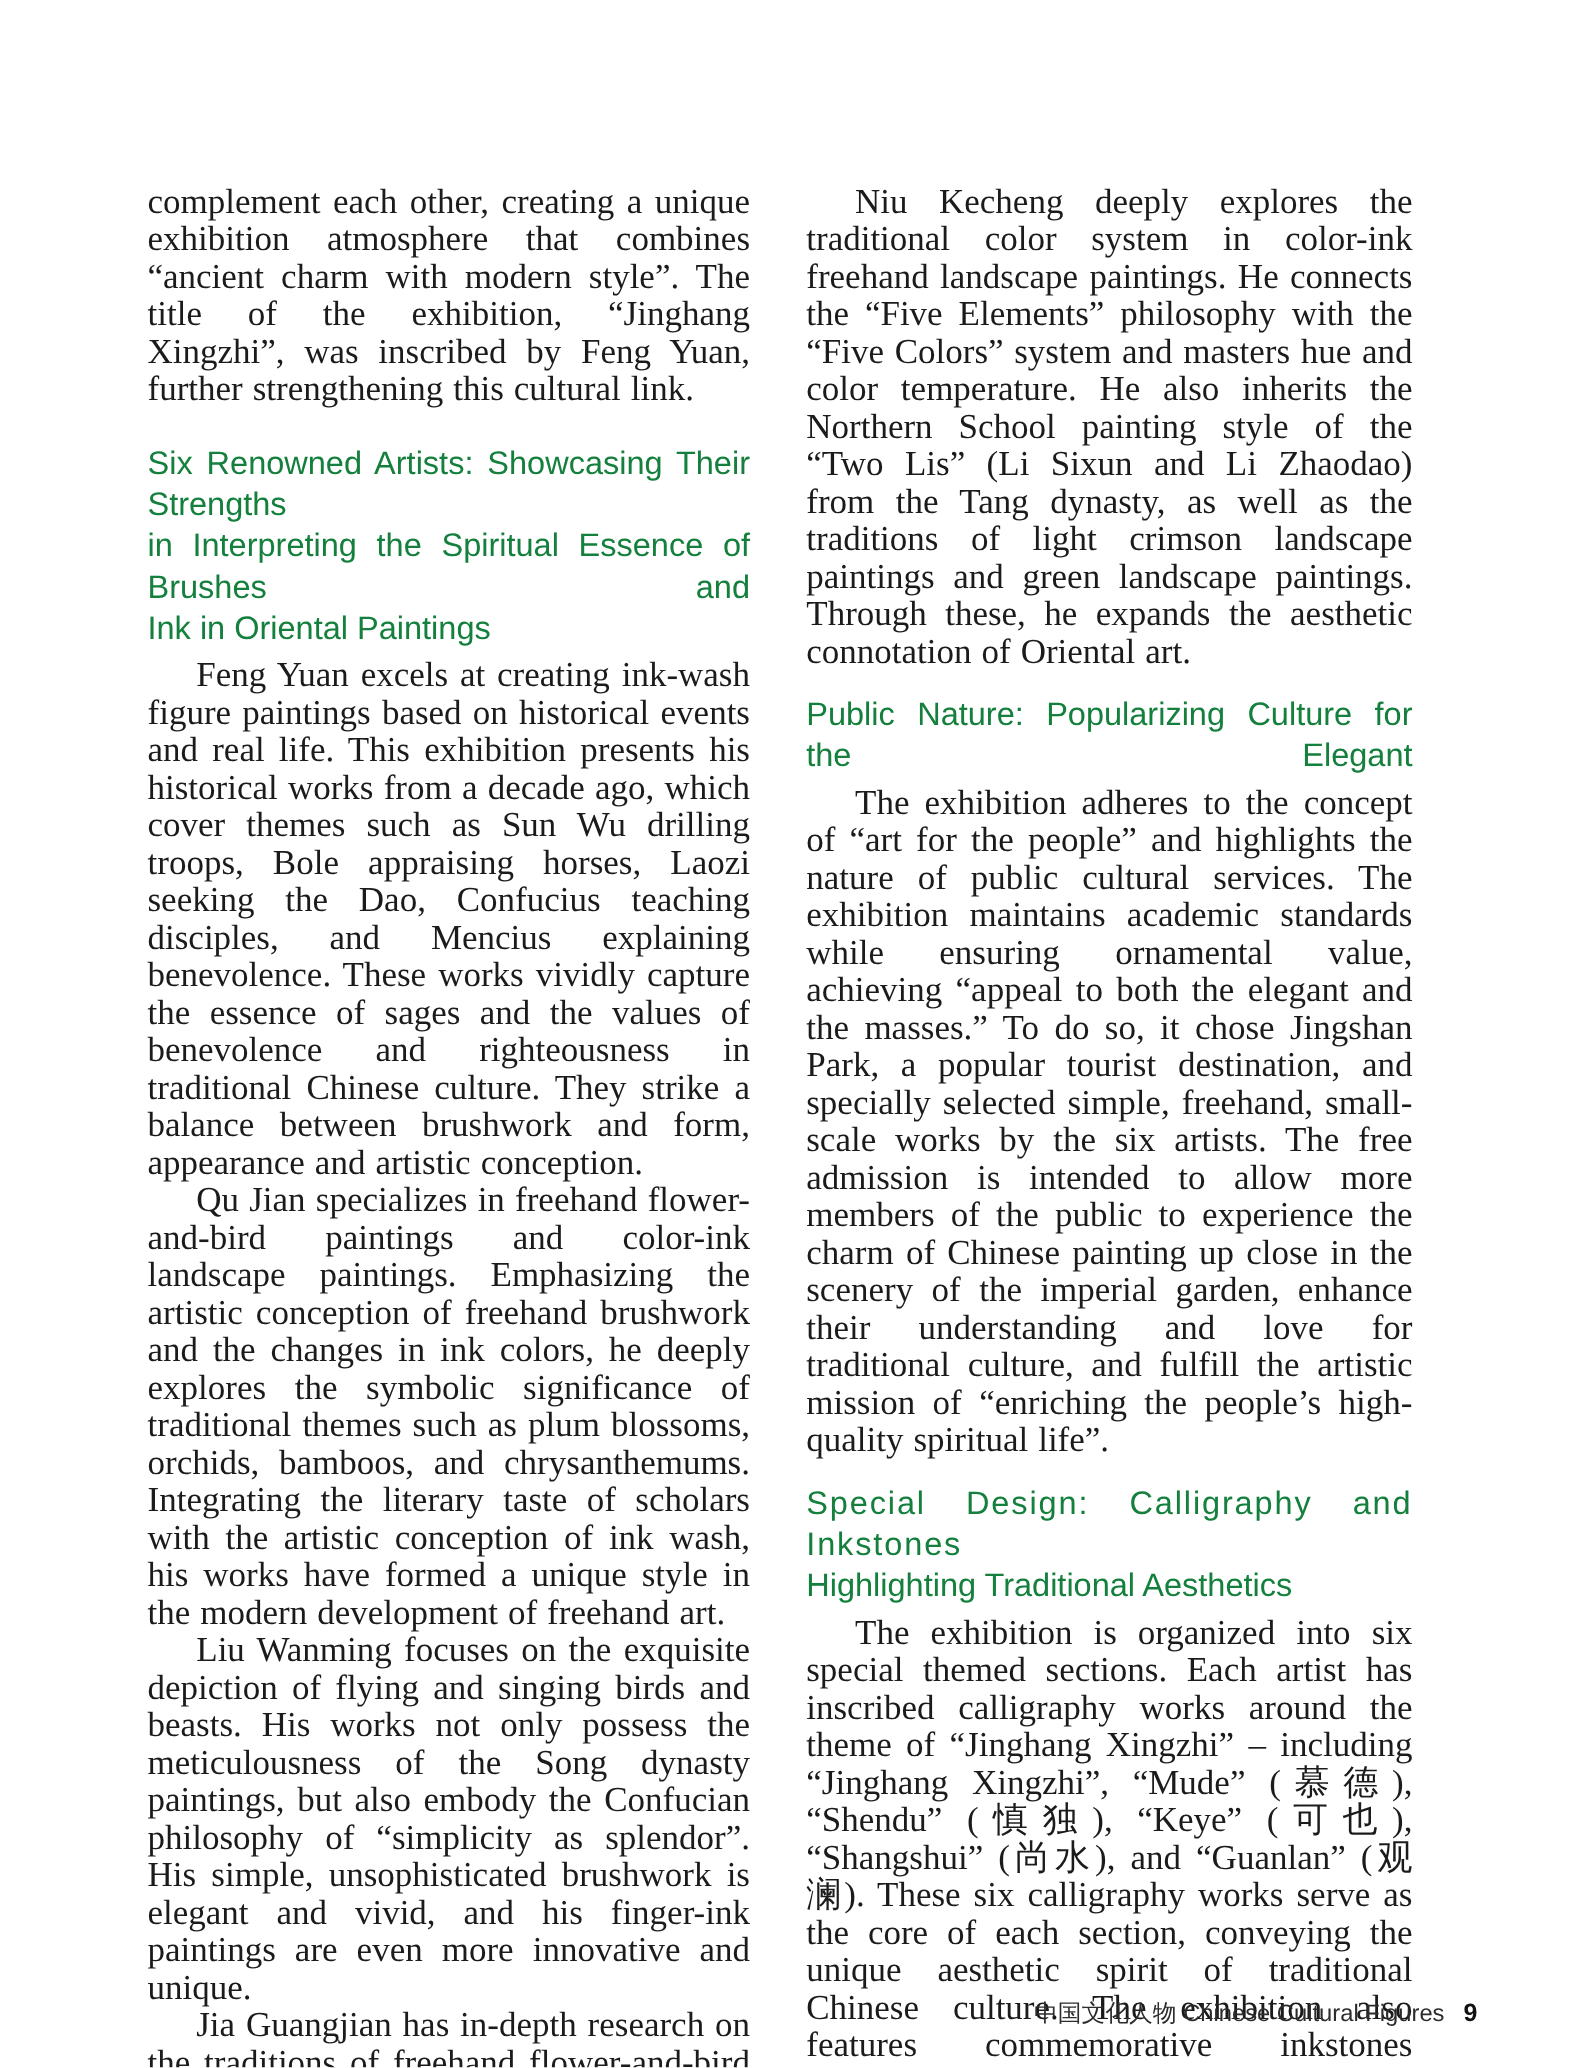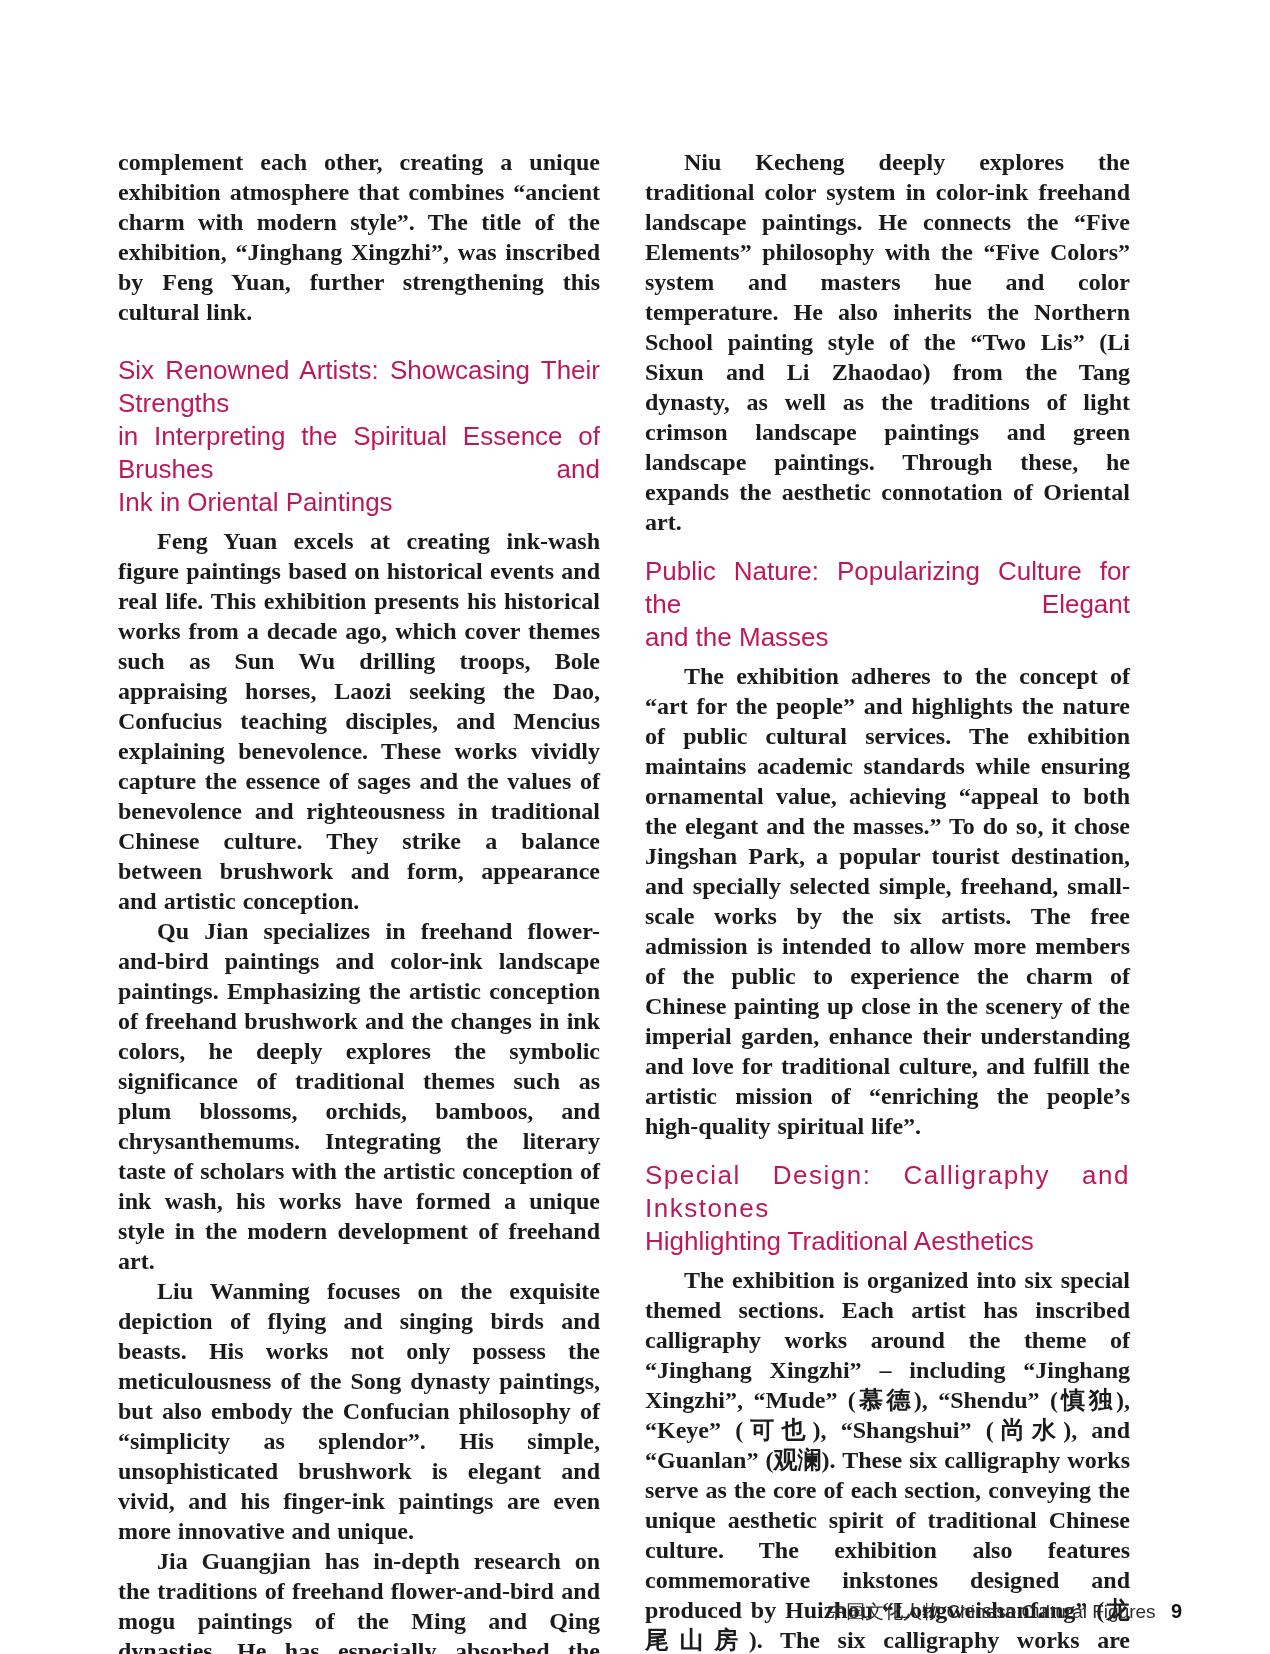--- a/index.html
+++ b/index.html
@@ -11,37 +11,36 @@
     overflow: hidden;
     font-family: "Liberation Serif", "DejaVu Serif", serif;
     color: #1b1b1b;
   }
   .column { position: absolute; top: 147px; }
   #left-column  { left: 118px; width: 482px; }
   #right-column { left: 645px; width: 485px; }
 
   p.body-p {
     margin: 0;
-    font-size: 24px;
+    font-size: 28px;
     line-height: 30px;
     text-align: justify;
     text-indent: 39px;
     color: #1b1b1b;
     word-spacing: 1px;
-    font-weight: bold;
   }
   p.body-p.no-indent { text-indent: 0; }
 
   .heading {
     margin: 18px 0 7px 0;
     font-family: "Liberation Sans", sans-serif;
     font-weight: 400;
     font-size: 26px;
     line-height: 33px;
-    color: #be185d;
+    color: #15803d;
   }
   .heading .h-line { white-space: nowrap; }
   .heading .h-line.fill {
     text-align: justify;
     text-align-last: justify;
     white-space: normal;
     word-spacing: 2px;
   }
   .heading .h-line.tracked { letter-spacing: 1.5px; }
   .heading.first { margin-top: 27px; }
@@ -82,21 +81,20 @@
     <p class="body-p">Liu Wanming focuses on the exquisite depiction of flying and singing birds and beasts. His works not only possess the meticulousness of the Song dynasty paintings, but also embody the Confucian philosophy of “simplicity as splendor”. His simple, unsophisticated brushwork is elegant and vivid, and his finger-ink paintings are even more innovative and unique.</p>
     <p class="body-p">Jia Guangjian has in-depth research on the traditions of freehand flower-and-bird and mogu paintings of the Ming and Qing dynasties. He has especially absorbed the essence of two schools of painting: the Qingteng Baiyang (meaning “Blue Vine and White Sun”), represented by Xu Wei and Chen Chun, and the Wumen. By combining traditional composition with modern structure, the lotus joints, autumn melons, red flowers, and ink leaves in his works all exude vitality and a fresh, agile atmosphere.</p>
 
   </div>
 
   <div id="right-column" class="column">
     <p class="body-p">Niu Kecheng deeply explores the traditional color system in color-ink freehand landscape paintings. He connects the “Five Elements” philosophy with the “Five Colors” system and masters hue and color temperature. He also inherits the Northern School painting style of the “Two Lis” (Li Sixun and Li Zhaodao) from the Tang dynasty, as well as the traditions of light crimson landscape paintings and green landscape paintings. Through these, he expands the aesthetic connotation of Oriental art.</p>
 
     <div class="heading">
       <div class="h-line fill">Public Nature: Popularizing Culture for the Elegant</div>
-      <div class="h-line">and the Masses</div>
     </div>
 
     <p class="body-p">The exhibition adheres to the concept of “art for the people” and highlights the nature of public cultural services. The exhibition maintains academic standards while ensuring ornamental value, achieving “appeal to both the elegant and the masses.” To do so, it chose Jingshan Park, a popular tourist destination, and specially selected simple, freehand, small-scale works by the six artists. The free admission is intended to allow more members of the public to experience the charm of Chinese painting up close in the scenery of the imperial garden, enhance their understanding and love for traditional culture, and fulfill the artistic mission of “enriching the people’s high-quality spiritual life”.</p>
 
     <div class="heading">
       <div class="h-line fill tracked">Special Design: Calligraphy and Inkstones</div>
       <div class="h-line">Highlighting Traditional Aesthetics</div>
     </div>
 
     <p class="body-p">The exhibition is organized into six special themed sections. Each artist has inscribed calligraphy works around the theme of “Jinghang Xingzhi” – including “Jinghang Xingzhi”, “Mude” (慕德), “Shendu” (慎独), “Keye” (可也), “Shangshui” (尚水), and “Guanlan” (观澜). These six calligraphy works serve as the core of each section, conveying the unique aesthetic spirit of traditional Chinese culture. The exhibition also features commemorative inkstones designed and produced by Huizhou “Longweishanfang” (龙尾山房). The six calligraphy works are engraved on a large-sized Longwei seed material She inkstone (a famous type of inkstone produced in She County, Anhui Province). This naturally formed inkstone is simple and of high antiquity, and is displayed on-site for visitors to appreciate. This not only echoes the theme of the exhibition but also expresses respect for the artistic ethics of the artists, adding scholarly elegance to the exhibition.</p>

